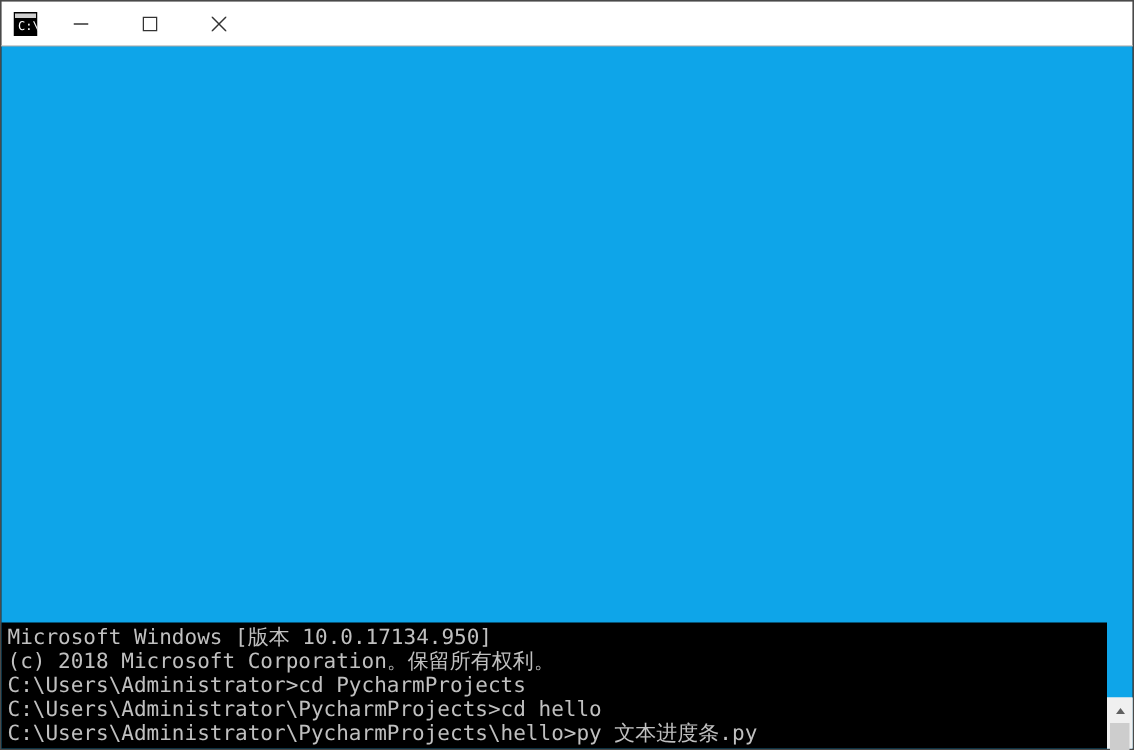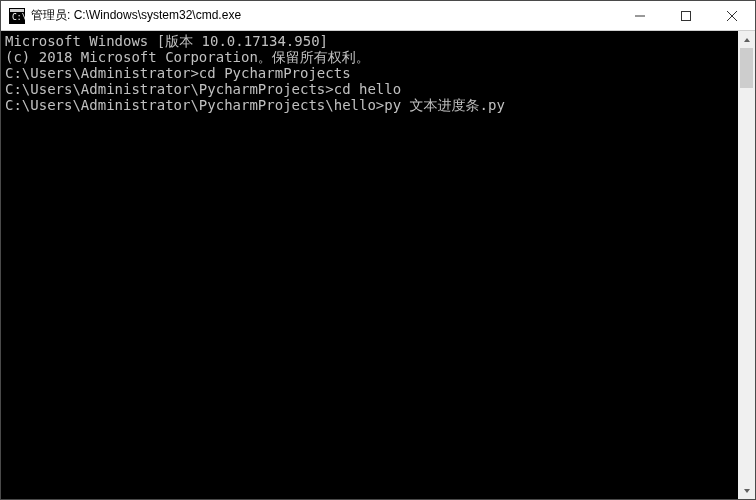--- a/index.html
+++ b/index.html
@@ -3,41 +3,40 @@
 <meta charset="utf-8">
 <style>
   * { margin: 0; padding: 0; box-sizing: border-box; }
   html, body { width: 756px; height: 500px; overflow: hidden; font-family: "Segoe UI", "Microsoft YaHei", sans-serif; }
   .window { width: 756px; height: 500px; background: #000; display: flex; flex-direction: column; border: 1px solid #4a4a4a; }
   .titlebar { height: 30px; background: #fff; display: flex; align-items: center; border-bottom: 1px solid #d0d0d0; }
   .titlebar-icon { width: 16px; height: 16px; margin-left: 8px; margin-right: 6px; display: flex; align-items: center; justify-content: center; }
   .titlebar-title { flex: 1; font-size: 12px; color: #000; white-space: nowrap; overflow: hidden; }
   .window-controls { display: flex; height: 100%; }
   .win-btn { width: 46px; height: 100%; display: flex; align-items: center; justify-content: center; color: #333; font-size: 10px; font-family: "Segoe MDL2 Assets", sans-serif; cursor: default; }
-  .terminal-wrap { flex: 1; display: flex; background: #0ea5e9; }
+  .terminal-wrap { flex: 1; display: flex; background: #0ea5e9; align-items: flex-end; }
   .terminal { flex: 1; background: #000; color: #c0c0c0; font-family: "NSimSun", "SimSun", "Consolas", monospace; font-size: 14px; line-height: 16px; padding: 2px 4px; white-space: pre; overflow: hidden; letter-spacing: 0px; }
   .scrollbar { width: 17px; background: #f0f0f0; display: flex; flex-direction: column; }
   .sb-btn { height: 17px; background: #f0f0f0; display: flex; align-items: center; justify-content: center; font-size: 8px; color: #606060; border: none; }
   .sb-track { flex: 1; background: #f0f0f0; position: relative; }
   .sb-thumb { position: absolute; top: 0; left: 2px; right: 2px; height: 40px; background: #cdcdcd; }
   .line { display: block; }
 </style>
 </head>
 <body>
 
 <div class="window">
   <div class="titlebar">
     <div class="titlebar-icon">
       <svg width="16" height="16" viewBox="0 0 16 16">
         <rect x="0" y="0" width="16" height="16" fill="#000"></rect>
         <rect x="1" y="1" width="14" height="3" fill="#d0d0d0"></rect>
         <text x="3" y="12" font-size="8" fill="#fff" font-family="monospace">C:\</text>
       </svg>
     </div>
-    <div class="titlebar-title">管理员: C:\Windows\system32\cmd.exe</div>
     <div class="window-controls">
       <div class="win-btn">
         <svg width="10" height="10" viewBox="0 0 10 10">
             <line x1="0" y1="5" x2="10" y2="5" stroke="#333" stroke-width="1"></line>
           </svg>
       </div>
       <div class="win-btn">
         <svg width="10" height="10" viewBox="0 0 10 10">
             <rect x="0.5" y="0.5" width="9" height="9" fill="none" stroke="#333" stroke-width="1"></rect>
           </svg>

